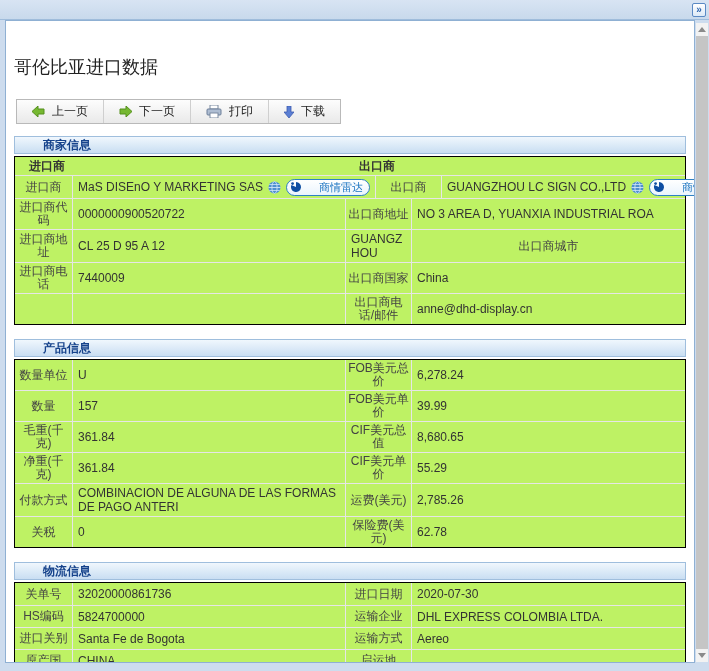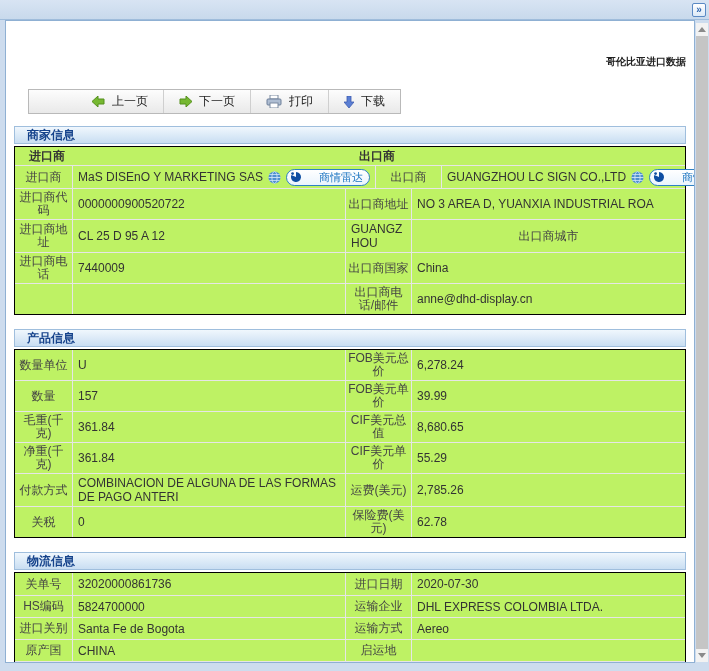--- a/index.html
+++ b/index.html
@@ -30,41 +30,40 @@
   }
   
   .vscroll { position:absolute; top:23px; right:1px; bottom:9px; width:12px; background:#e9e9e9; }
   .vs-btn { position:absolute; left:0; right:0; height:13px; background:#f2f2f2; cursor:pointer; }
   .vs-btn.up { top:0; } .vs-btn.down { bottom:0; }
   .vs-btn::after { content:""; position:absolute; left:2px; }
   .vs-btn.up::after   { top:4px; border-left:4px solid transparent; border-right:4px solid transparent; border-bottom:5px solid #8a8a8a; }
   .vs-btn.down::after { top:4px; border-left:4px solid transparent; border-right:4px solid transparent; border-top:5px solid #8a8a8a; }
   .vs-thumb { position:absolute; left:0; right:0; top:13px; bottom:13px; background:#c5c5c5; cursor:pointer; }
   
-  .page-title { margin-top:34px; text-align:right; font-size:10px; font-weight:bold; color:#222; }
+  .page-title { margin-top:34px; text-align:left; font-size:18px; font-weight:normal; color:#222; }
   .toolbar {
-    margin-top:20px; margin-left:14px; display:inline-flex;
+    margin-top:20px; margin-left:2px; display:inline-flex;
     border:1px solid #b9b9b9;
     background:linear-gradient(#fdfdfd,#e9e9e9);
     height:25px;
-    padding-left:48px;
   }
   .tb-btn {
     display:flex; align-items:center; gap:7px;
     padding:0 15px; font-size:12px; color:#222;
     border-right:1px solid #cfcfcf; cursor:pointer; white-space:nowrap;
   }
   .tb-btn:last-child { border-right:none; }
   .tb-btn svg { display:block; }
   
   .sec { margin-top:14px; }
   .sec.first { margin-top:12px; }
   .sec-bar {
     height:18px; display:flex; align-items:center;
-    padding-left:12px; font-weight:bold; color:#15428b;
+    padding-left:28px; font-weight:bold; color:#15428b;
     background:linear-gradient(#f0f7fd,#c9def2);
     border:1px solid #9fbedd;
   }
   .tbl { margin-top:2px; border:1px solid #000000; background:#bef264; }
   .trow { display:grid; grid-template-columns:58px 1fr 66px 1fr; min-height:22px; }
   .trow + .trow { border-top:1px solid #e6e6e6; }
   .cell { display:flex; align-items:center; padding:2px 5px; line-height:14px; }
   .lbl {
     justify-content:center; text-align:center; color:#444;
     border-right:1px solid #e6e6e6; padding:2px 1px; line-height:13px;

